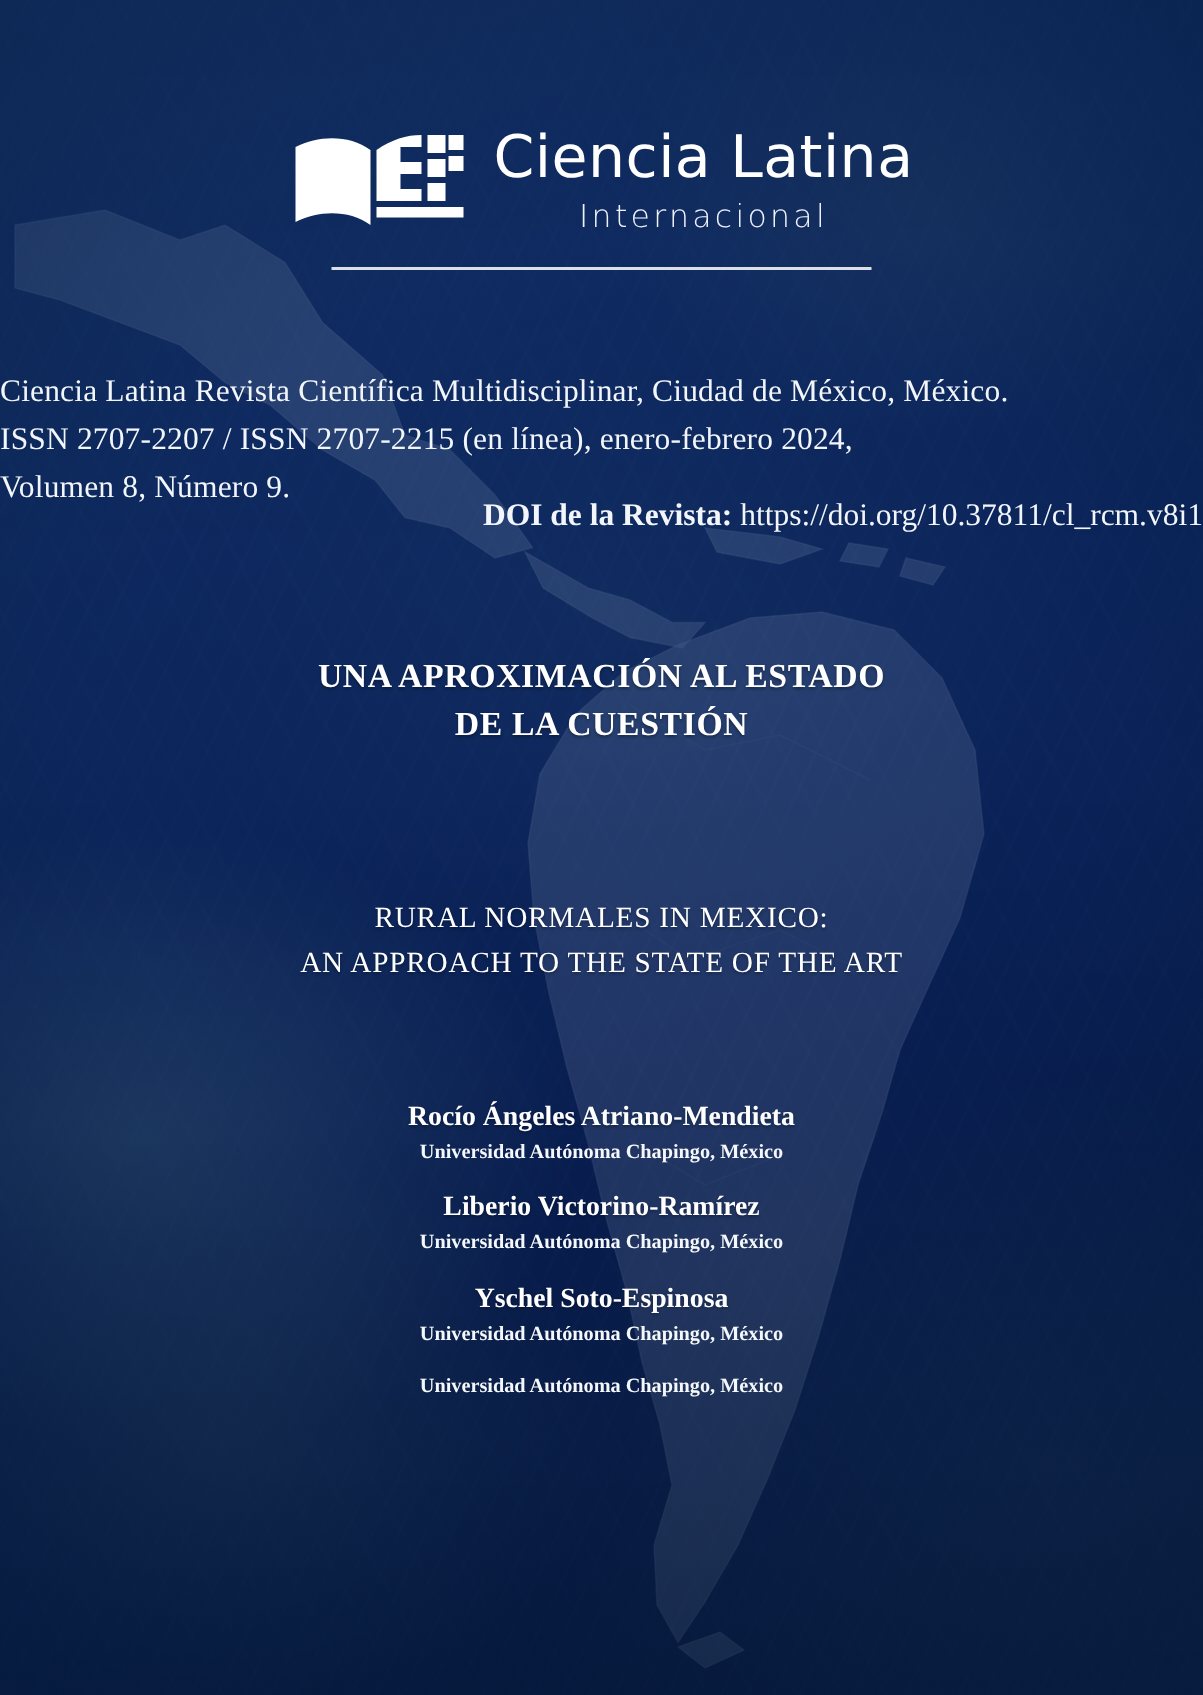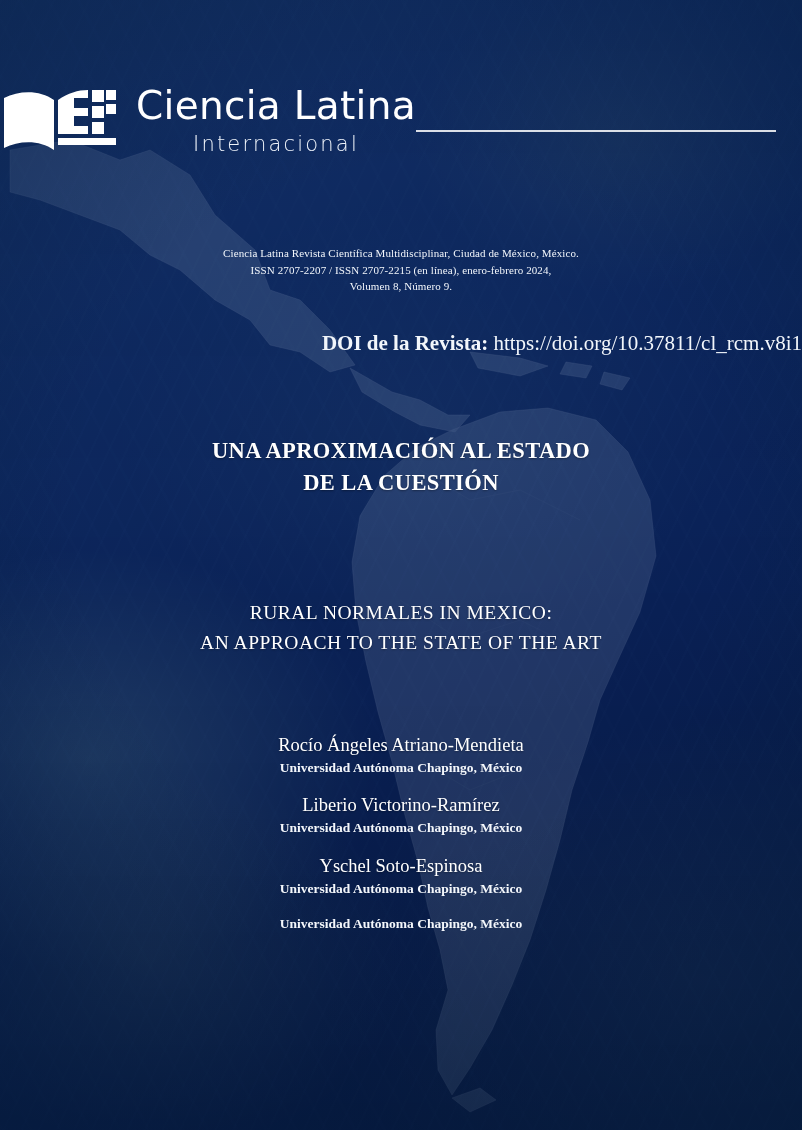--- a/index.html
+++ b/index.html
@@ -64,20 +64,21 @@
     width: 100%;
     height: 100%;
   }
 
   .logo-block {
     position: absolute;
     top: 84px;
     left: 0;
     right: 0;
     display: flex;
+    flex-direction: column;
     align-items: center;
   }
   .logo-row {
     display: flex;
     align-items: center;
     gap: 18px;
   }
   .logo-mark { width: 118px; height: 72px; display: block; }
   .logo-text {
     display: flex;
@@ -106,22 +107,21 @@
     height: 2px;
     background: rgba(255,255,255,0.85);
     margin-top: 22px;
   }
 
   .journal-info {
     position: absolute;
     top: 245px;
     left: 0;
     right: 0;
-    text-align: center;
-    font-size: 11px;
+    font-size: 21px;
     line-height: 1.52;
     color: #f2f6fb;
     letter-spacing: .1px;
   }
   .doi-line {
     position: absolute;
     top: 331px;
     left: 0;
     right: 0;
     text-align: right;
@@ -163,21 +163,21 @@
     top: 734px;
     left: 0;
     right: 0;
     text-align: center;
   }
   .author {
     margin-bottom: 17px;
   }
   .author-name {
     font-size: 18.5px;
-    font-weight: 400;
+    font-weight: 700;
     line-height: 1.25;
     text-shadow: 0 1px 2px rgba(0,0,0,.30);
   }
   .author-aff {
     font-size: 13.5px;
     font-weight: 700;
     line-height: 1.35;
     margin-top: 2px;
     color: #f4f7fb;
   }

